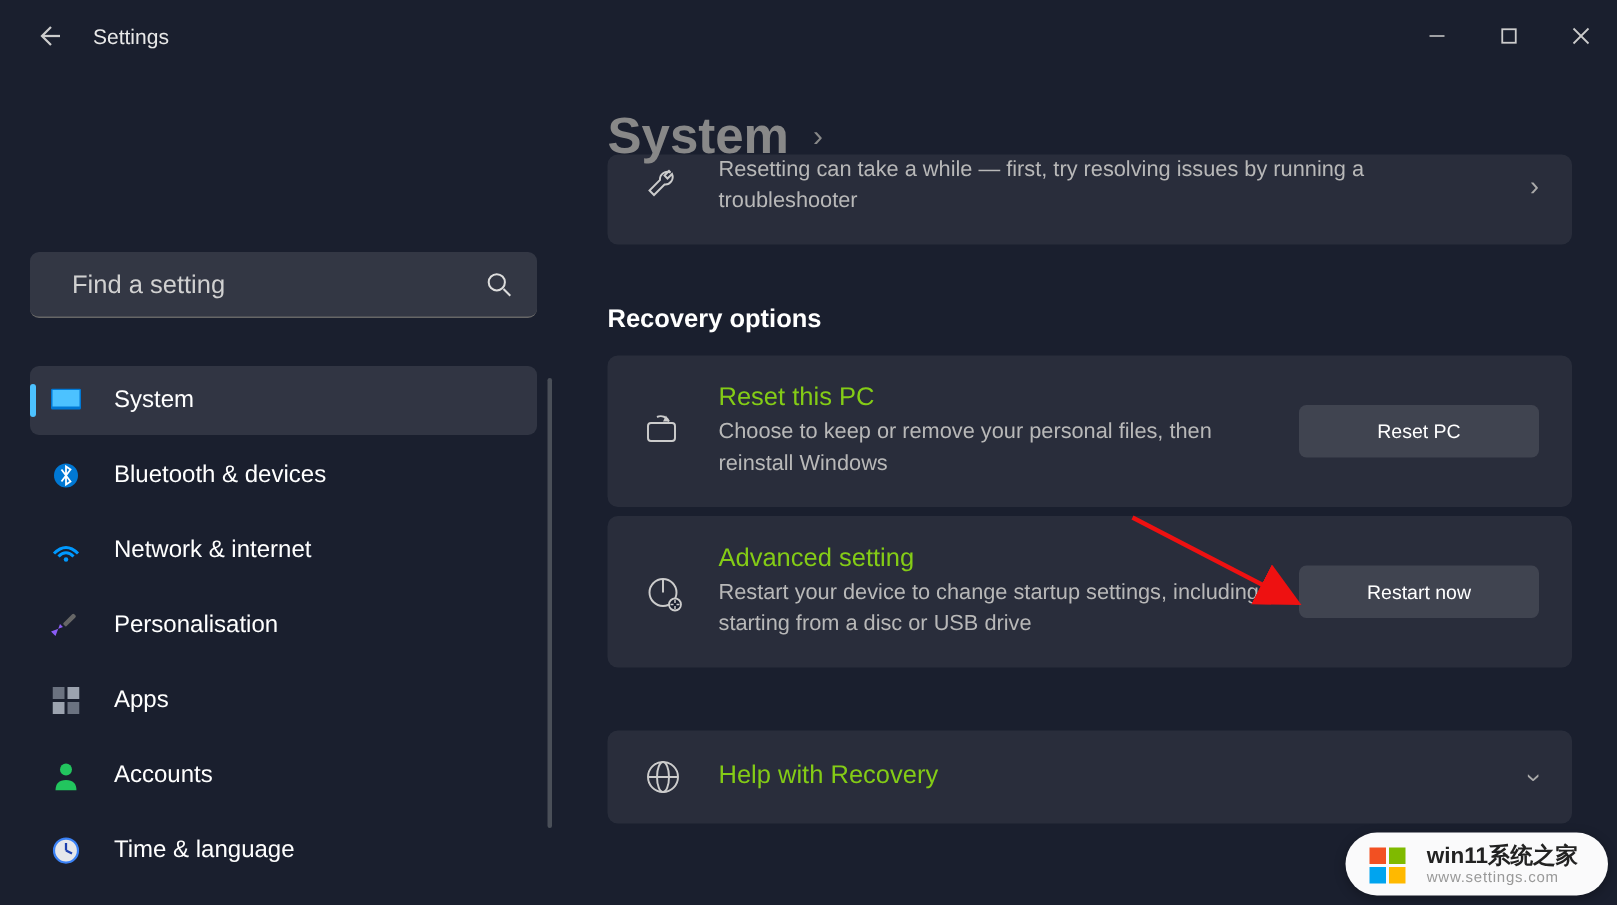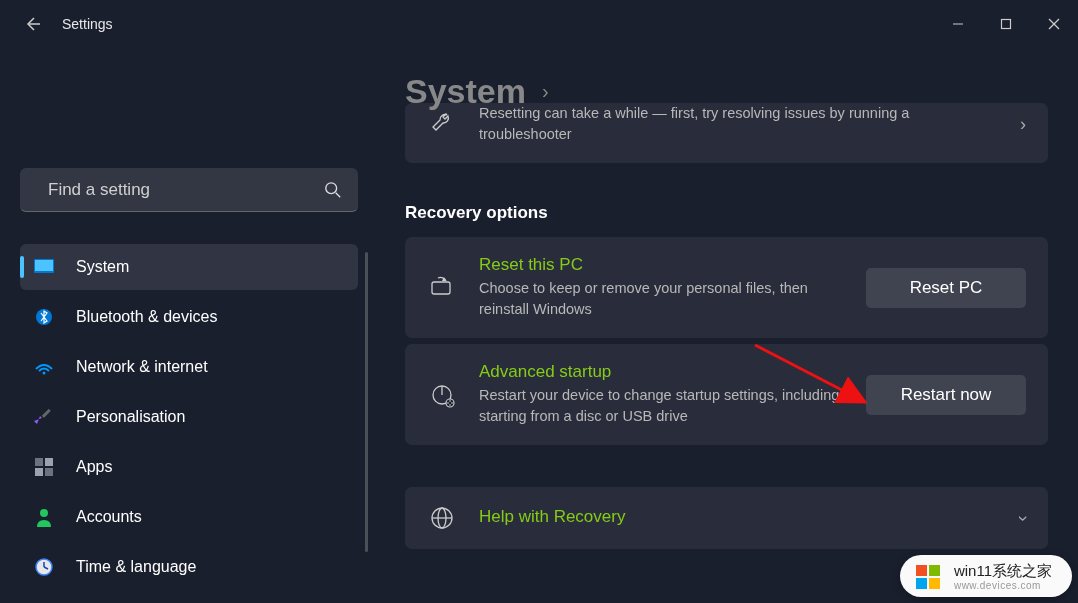--- a/index.html
+++ b/index.html
@@ -28,29 +28,29 @@
     .breadcrumb { display: flex; align-items: center; gap: 16px; margin-top: 24px; margin-bottom: 8px; }
     .crumb-parent { font-size: 34px; font-weight: 600; color: #888; cursor: pointer; }
     .crumb-sep { color: #888; font-size: 20px; }
     .crumb-current { font-size: 34px; font-weight: 600; }
     .card { background: rgba(255,255,255,0.065); border-radius: 7px; display: flex; align-items: center; padding: 18px 22px; margin-bottom: 6px; gap: 22px; }
     .card-troubleshoot { margin-top: -16px; padding-top: 0; padding-bottom: 18px; }
     .card-icon { width: 30px; display: flex; align-items: center; justify-content: center; color: #d0d0d0; flex-shrink: 0; }
     .card-text { flex: 1; }
     .card-title { font-size: 17px; color: #84cc16; margin-bottom: 3px; }
     .card-desc { font-size: 14.5px; color: #b8b8b8; line-height: 1.45; }
-    .card-action-btn { background: rgba(255,255,255,0.11); border: none; color: #fff; font-size: 17px; padding: 10px 28px; border-radius: 5px; cursor: pointer; min-width: 160px; }
+    .card-action-btn { background: rgba(255,255,255,0.11); border: none; color: #fff; font-size: 13px; padding: 10px 28px; border-radius: 5px; cursor: pointer; min-width: 160px; }
     .chevron { color: #aaa; font-size: 18px; }
     .section-title { font-size: 17px; font-weight: 600; margin: 40px 0 14px 0; }
     .help-card { margin-top: 42px; }
     .annotation-arrow { position: absolute; left: 750px; top: 340px; pointer-events: none; }
     .watermark { position: absolute; right: 6px; bottom: 6px; background: rgba(255,255,255,0.98); border-radius: 22px; padding: 8px 20px 6px 14px; display: flex; align-items: center; gap: 12px; box-shadow: 0 2px 8px rgba(0,0,0,0.3); }
     .wm-logo { width: 28px; height: 28px; }
     .wm-text { display: flex; flex-direction: column; line-height: 1.1; }
-    .wm-main { color: #222; font-size: 15px; font-weight: 400; }
+    .wm-main { color: #222; font-size: 15px; font-weight: 700; }
     .wm-sub { color: #999; font-size: 10px; letter-spacing: 0.5px; }
   </style>
 </head>
 <body>
 
 <div class="titlebar">
   <div class="titlebar-left">
     <div class="back-btn">
       <svg width="20" height="20" viewBox="0 0 20 20">
           <path d="M12 4l-6 6 6 6" stroke="#ccc" stroke-width="1.5" fill="none"></path>
@@ -199,21 +199,21 @@
     <div class="card">
       <div class="card-icon">
           <svg width="28" height="28" viewBox="0 0 28 28">
             <circle cx="14" cy="14" r="9" stroke="#ccc" stroke-width="1.3" fill="none"></circle>
             <line x1="14" y1="5" x2="14" y2="14" stroke="#ccc" stroke-width="1.3"></line>
             <circle cx="22" cy="22" r="4" stroke="#ccc" stroke-width="1.2" fill="#1a1f2e"></circle>
             <path d="M22 19v2m0 2v2m-3-3h2m2 0h2" stroke="#ccc" stroke-width="1"></path>
           </svg>
         </div>
       <div class="card-text">
-        <div class="card-title">Advanced startup</div>
+        <div class="card-title">Advanced setting</div>
         <div class="card-desc">Restart your device to change startup settings, including starting from a disc or USB drive</div>
       </div>
       <button class="card-action-btn">Restart now</button>
     </div>
 
     <div class="card help-card">
       <div class="card-icon">
           <svg width="26" height="26" viewBox="0 0 26 26">
             <circle cx="13" cy="13" r="10" stroke="#ccc" stroke-width="1.3" fill="none"></circle>
             <ellipse cx="13" cy="13" rx="4" ry="10" stroke="#ccc" stroke-width="1.3" fill="none"></ellipse>
@@ -239,15 +239,15 @@
 
 <div class="watermark">
   <svg class="wm-logo" viewBox="0 0 28 28">
     <rect x="2" y="2" width="11" height="11" fill="#f25022"></rect>
       <rect x="15" y="2" width="11" height="11" fill="#7fba00"></rect>
     <rect x="2" y="15" width="11" height="11" fill="#00a4ef"></rect>
       <rect x="15" y="15" width="11" height="11" fill="#ffb900"></rect>
   </svg>
   <div class="wm-text">
     <span class="wm-main">win11系统之家</span>
-    <span class="wm-sub">www.devices.com</span>
+    <span class="wm-sub">www.settings.com</span>
   </div>
 </div>
 
 </body></html>

